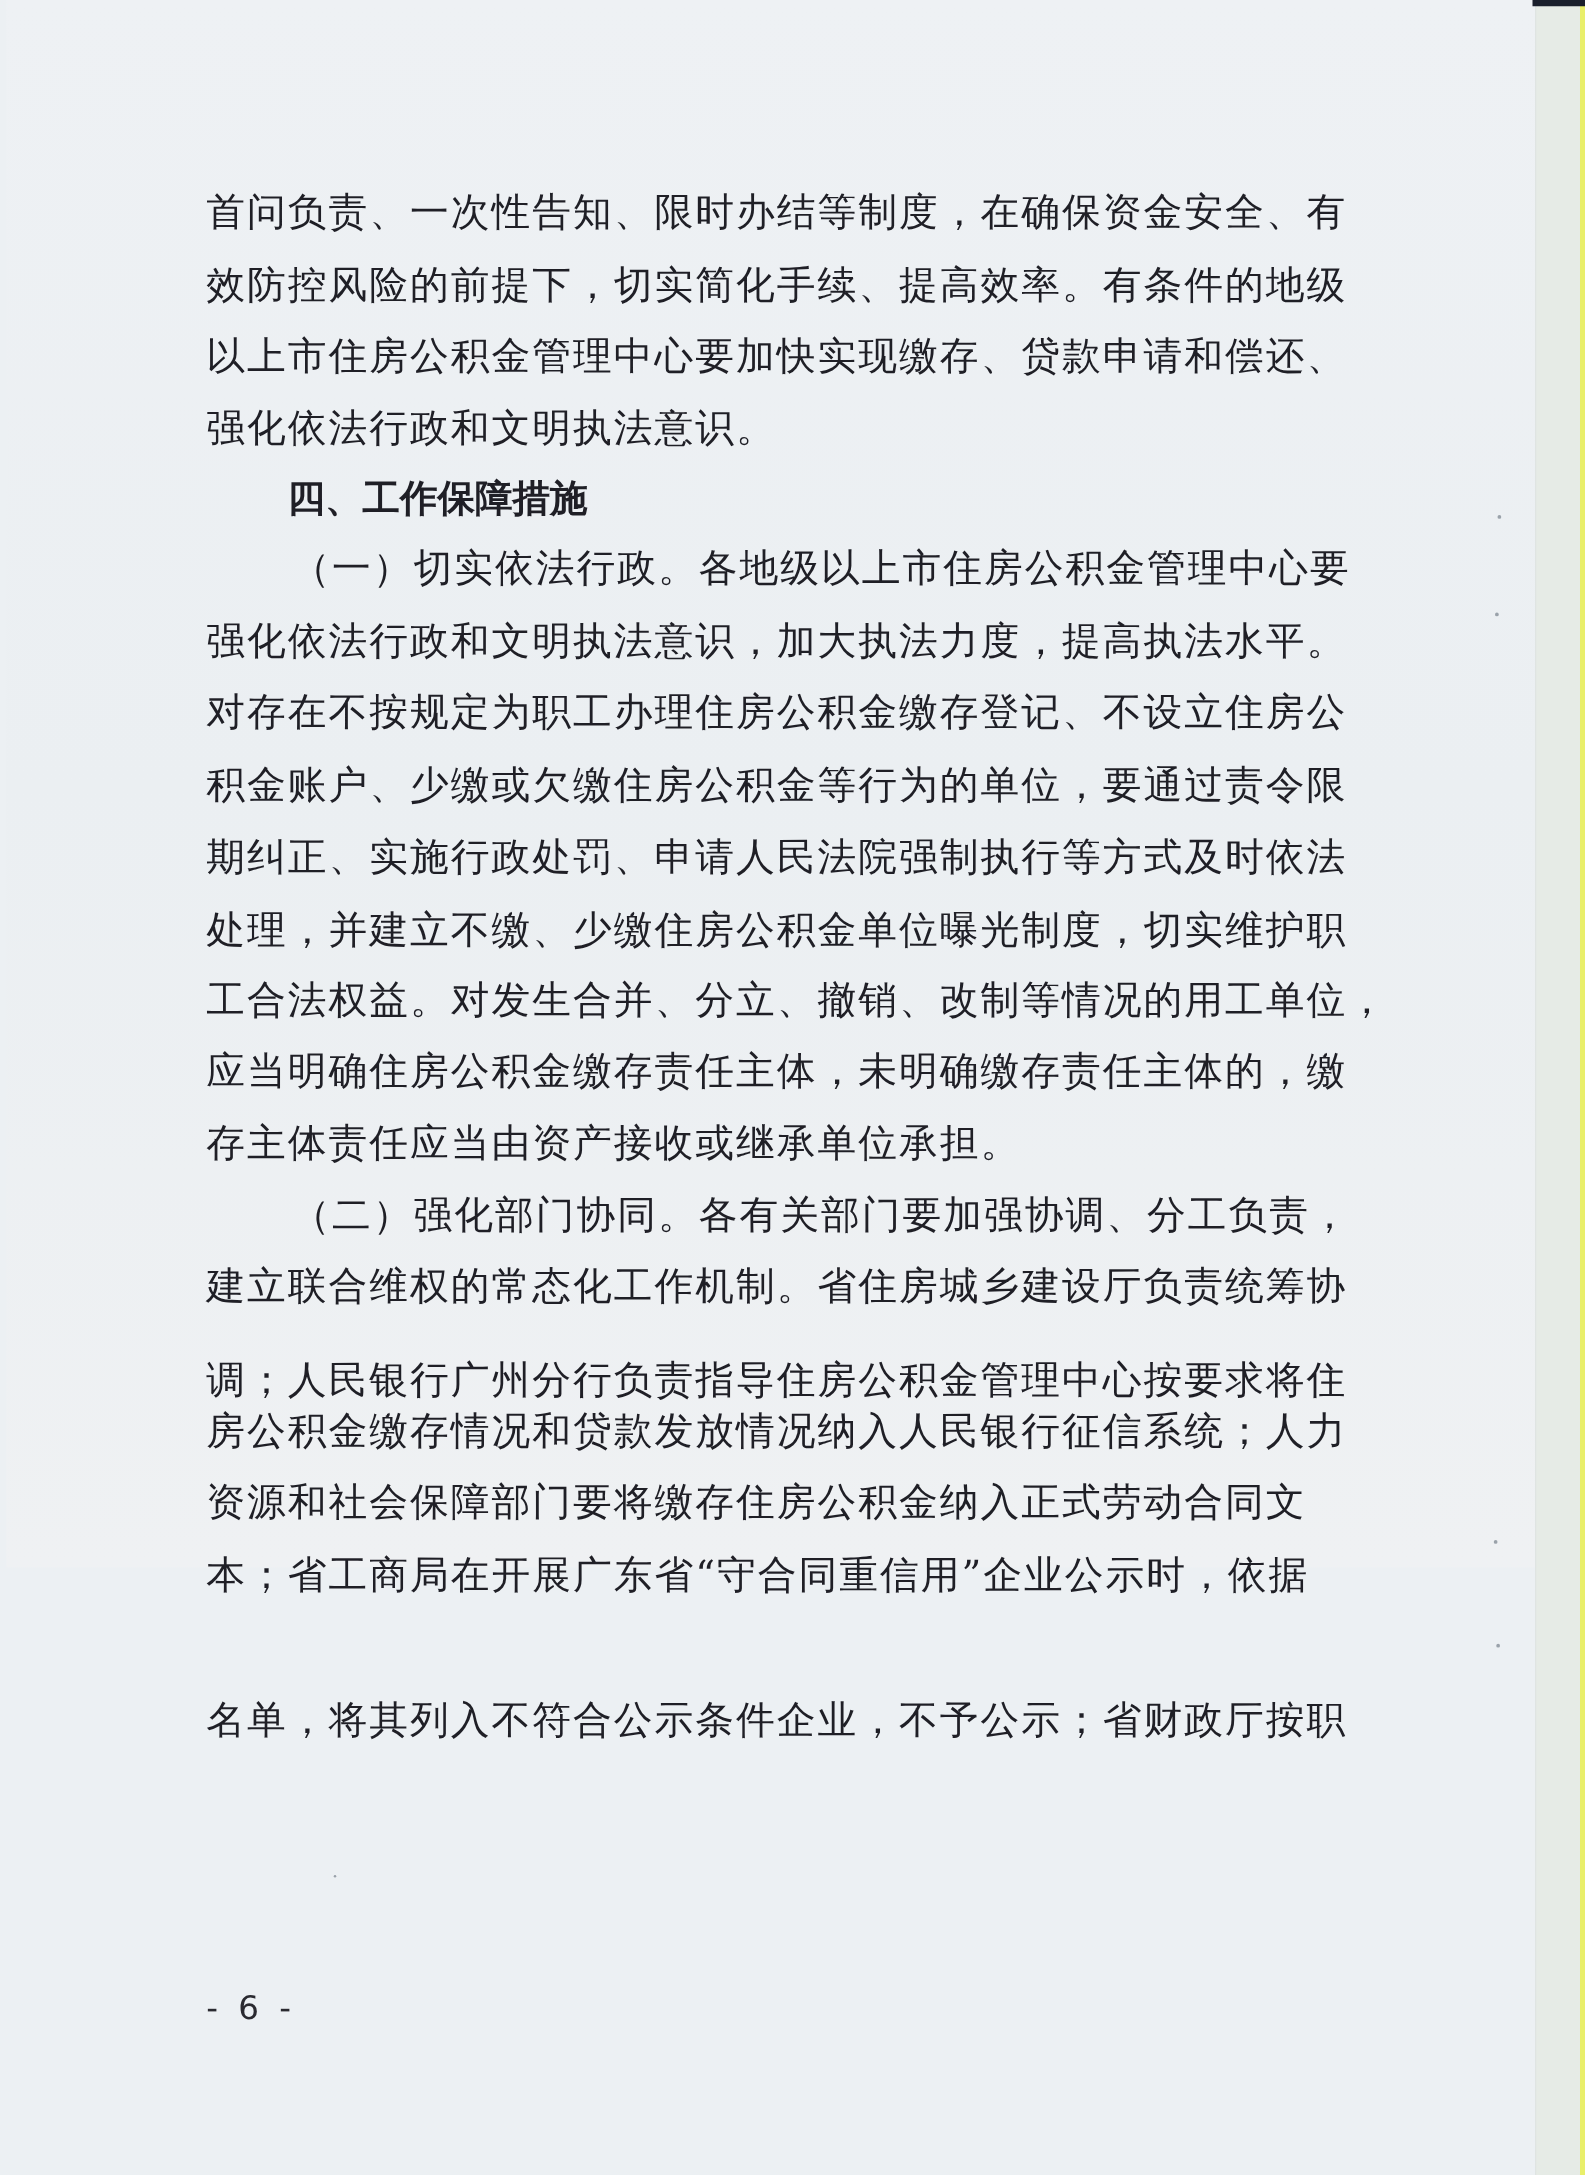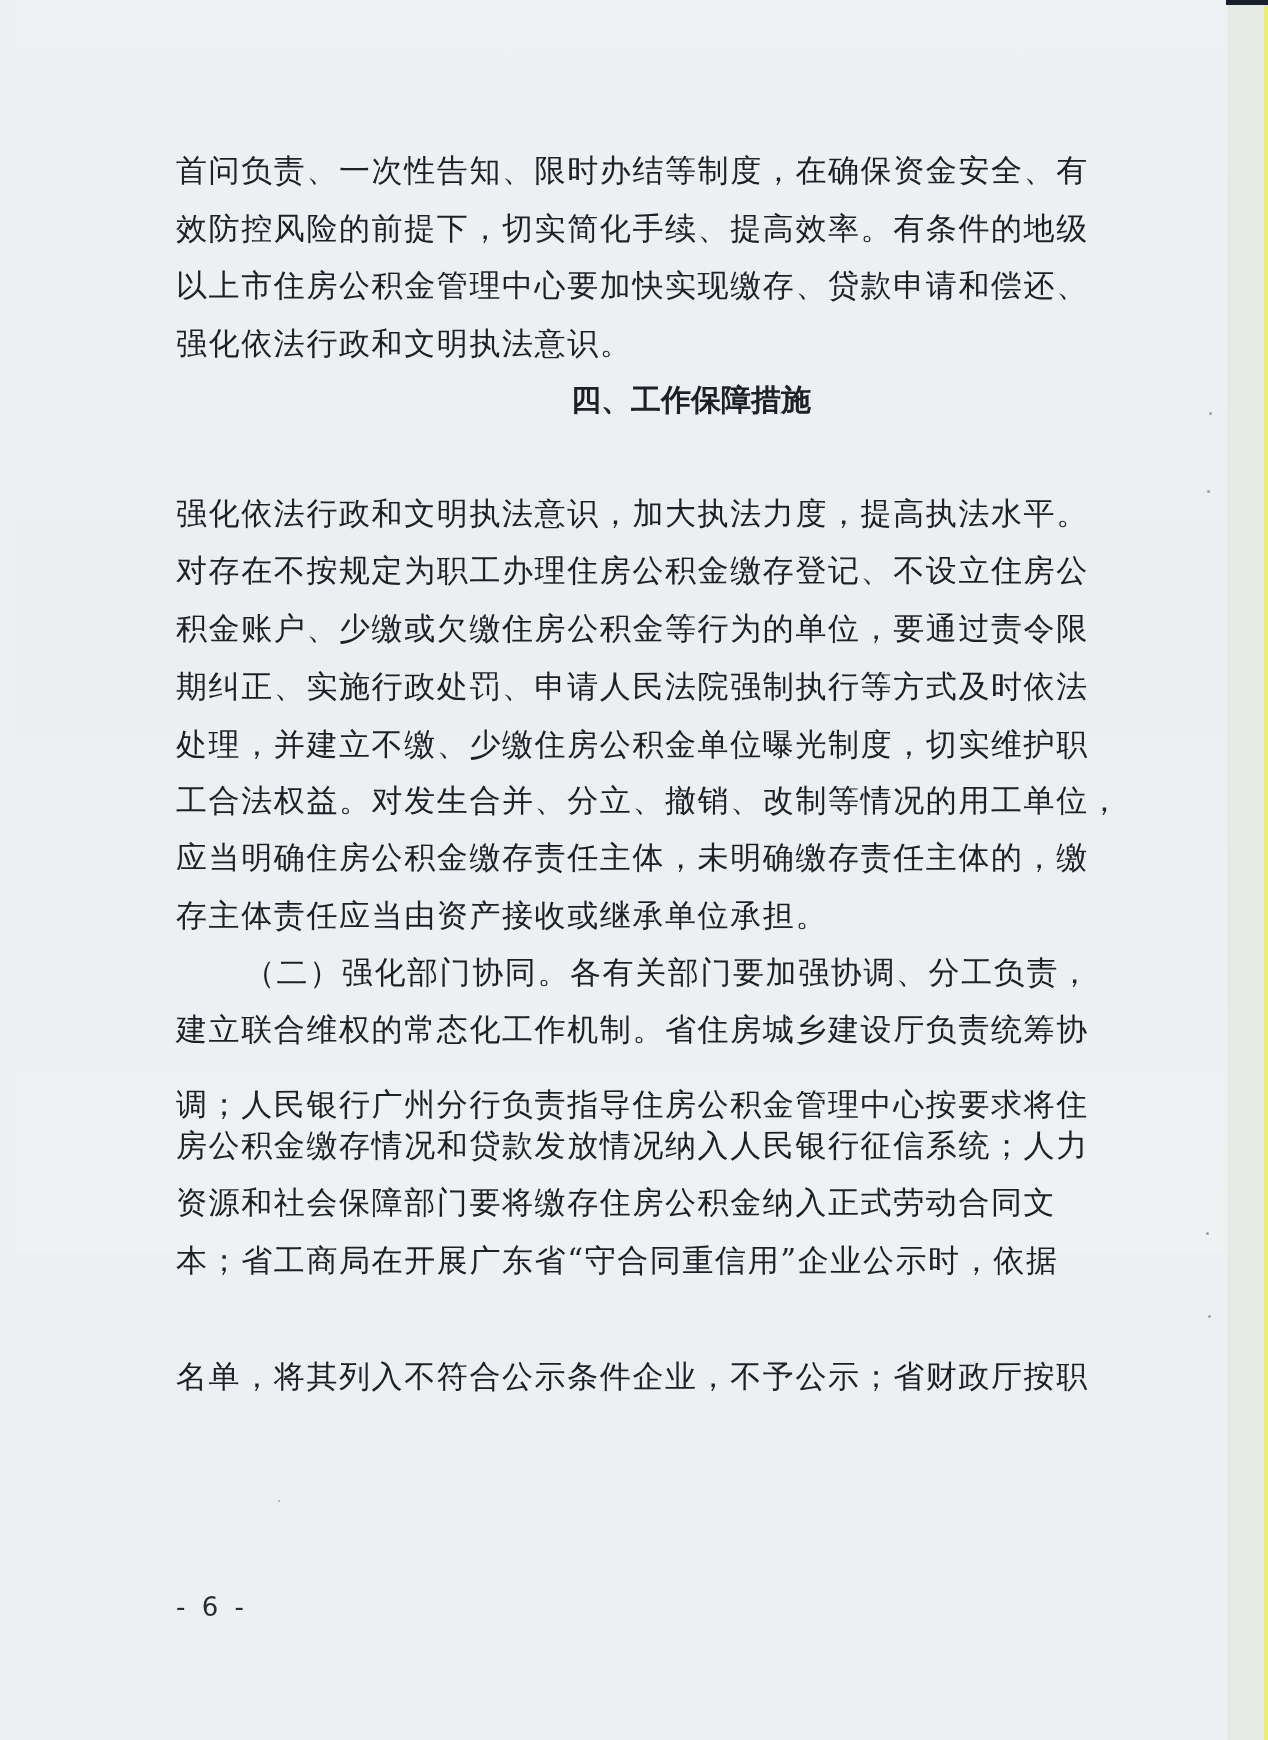--- a/index.html
+++ b/index.html
@@ -10,21 +10,21 @@
       width: 1268px;
       height: 1740px;
       position: relative;
       overflow: hidden;
       background: #ecf0f3;
       font-family: "DejaVu Serif", "Liberation Serif", serif;
       color: #1f1f24;
     }
     .page {
       position: absolute;
-      left: 16px;
+      left: 5px;
       top: 0;
       width: 1233px;
       height: 1254px;
       background: linear-gradient(180deg, #eef1f4 0%, #ebeff2 50%, #eff1f3 100%);
     }
     .right-strip {
       position: absolute;
       left: 1228px;
       top: 0;
       width: 36px;
@@ -90,22 +90,23 @@
 </head>
 <body>
 
 <div class="page">
 
   <div class="line" style="top:150px;">首问负责、一次性告知、限时办结等制度，在确保资金安全、有</div>
   <div class="line" style="top:208px;">效防控风险的前提下，切实简化手续、提高效率。有条件的地级</div>
   <div class="line" style="top:265px;">以上市住房公积金管理中心要加快实现缴存、贷款申请和偿还、</div>
   <div class="line" style="top:323px;">强化依法行政和文明执法意识。</div>
 
-  <div class="line heading" style="top:380px;text-align:center;">四、工作保障措施</div>
+  <div class="line heading" style="top:380px;">四、工作保障措施</div>
 
+  <div class="line indent" style="top:435px;">（一）切实依法行政。各地级以上市住房公积金管理中心要</div>
   <div class="line" style="top:493px;">强化依法行政和文明执法意识，加大执法力度，提高执法水平。</div>
   <div class="line" style="top:550px;">对存在不按规定为职工办理住房公积金缴存登记、不设立住房公</div>
   <div class="line" style="top:608px;">积金账户、少缴或欠缴住房公积金等行为的单位，要通过责令限</div>
   <div class="line" style="top:666px;">期纠正、实施行政处罚、申请人民法院强制执行等方式及时依法</div>
   <div class="line" style="top:724px;">处理，并建立不缴、少缴住房公积金单位曝光制度，切实维护职</div>
   <div class="line" style="top:780px;">工合法权益。对发生合并、分立、撤销、改制等情况的用工单位，</div>
   <div class="line" style="top:837px;">应当明确住房公积金缴存责任主体，未明确缴存责任主体的，缴</div>
   <div class="line" style="top:895px;">存主体责任应当由资产接收或继承单位承担。</div>
 
   <div class="line indent" style="top:952px;">（二）强化部门协同。各有关部门要加强协调、分工负责，</div>

